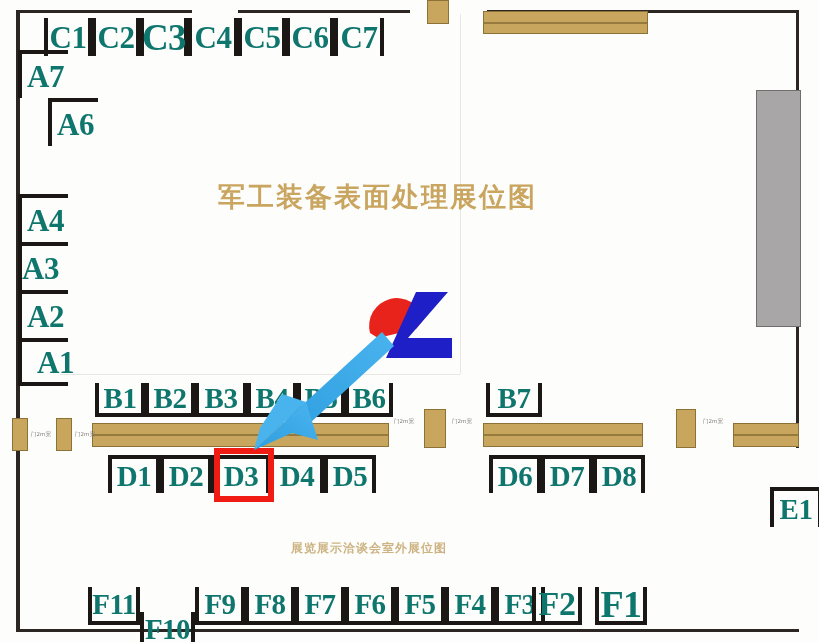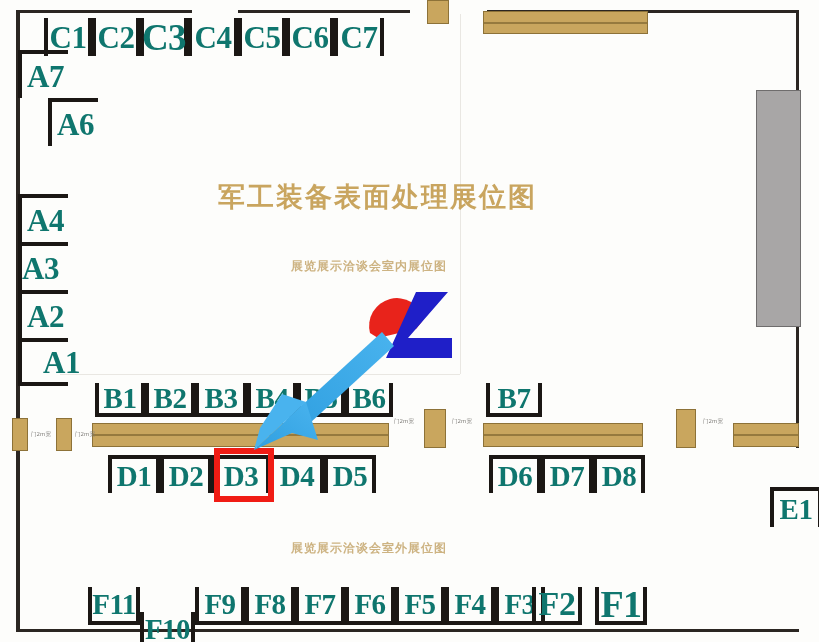--- a/index.html
+++ b/index.html
@@ -165,37 +165,36 @@
 
   <div class="gold-bar" style="left:733px; top:423px; width:66px; height:24px;"></div>
 
   <div class="door-label" style="left:31px; top:430px;">门2m宽</div>
   <div class="door-label" style="left:75px; top:430px;">门2m宽</div>
   <div class="door-label" style="left:394px; top:417px;">门2m宽</div>
   <div class="door-label" style="left:452px; top:417px;">门2m宽</div>
   <div class="door-label" style="left:703px; top:417px;">门2m宽</div>
 
   <div class="title-main" style="left:218px; top:179px;">军工装备表面处理展位图</div>
-  <div class="title-sub" style="left:291px; top:258px;">展览展示洽谈会室内展位图</div>
   <div class="title-sub" style="left:291px; top:540px;">展览展示洽谈会室外展位图</div>
 
   <div class="booth bd-l bd-r" style="left:44px; top:18px; width:48px; height:38px; font-size:31px;">C1</div>
   <div class="booth bd-l bd-r" style="left:92px; top:18px; width:48px; height:38px; font-size:31px;">C2</div>
   <div class="booth bd-l bd-r" style="left:140px; top:18px; width:48px; height:38px; font-size:37px;">C3</div>
   <div class="booth bd-l bd-r" style="left:188px; top:18px; width:50px; height:38px; font-size:31px;">C4</div>
   <div class="booth bd-l bd-r" style="left:238px; top:18px; width:48px; height:38px; font-size:31px;text-align:center;">C5</div>
   <div class="booth bd-l bd-r" style="left:286px; top:18px; width:48px; height:38px; font-size:31px;">C6</div>
   <div class="booth bd-l bd-r" style="left:334px; top:18px; width:50px; height:38px; font-size:31px;">C7</div>
 
   <div class="booth bd-t bd-l" style="left:18px; top:50px; width:50px; height:48px; font-size:31px; justify-content:flex-start; padding-left:5px;">A7</div>
   <div class="booth bd-t bd-l" style="left:18px; top:98px; width:50px; height:48px; font-size:31px; justify-content:flex-start; padding-left:5px;margin-left:30px;">A6</div>
   <div class="booth bd-t bd-l" style="left:18px; top:194px; width:50px; height:48px; font-size:31px; justify-content:flex-start; padding-left:5px;">A4</div>
   <div class="booth bd-t bd-l" style="left:18px; top:242px; width:50px; height:48px; font-size:31px; justify-content:flex-start; ">A3</div>
   <div class="booth bd-t bd-l" style="left:18px; top:290px; width:50px; height:48px; font-size:31px; justify-content:flex-start; padding-left:5px;">A2</div>
-  <div class="booth bd-t bd-l bd-b" style="left:18px; top:338px; width:50px; height:48px; font-size:31px; justify-content:flex-start; padding-left:21px;">A1</div>
+  <div class="booth bd-t bd-l bd-b" style="left:18px; top:338px; width:50px; height:48px; font-size:31px; justify-content:flex-start; padding-left:15px;">A1</div>
 
   <div class="booth bd-l bd-r bd-b" style="left:95px; top:383px; width:50px; height:34px; font-size:29px;">B1</div>
   <div class="booth bd-l bd-r bd-b" style="left:145px; top:383px; width:50px; height:34px; font-size:29px;">B2</div>
   <div class="booth bd-l bd-r bd-b" style="left:195px; top:383px; width:52px; height:34px; font-size:29px;">B3</div>
   <div class="booth bd-l bd-r bd-b" style="left:247px; top:383px; width:50px; height:34px; font-size:29px;">B4</div>
   <div class="booth bd-l bd-r bd-b" style="left:297px; top:383px; width:48px; height:34px; font-size:29px;">B5</div>
   <div class="booth bd-l bd-r bd-b" style="left:345px; top:383px; width:48px; height:34px; font-size:29px;">B6</div>
 
   <div class="booth bd-l bd-r bd-b" style="left:486px; top:383px; width:56px; height:34px; font-size:29px;">B7</div>
 

